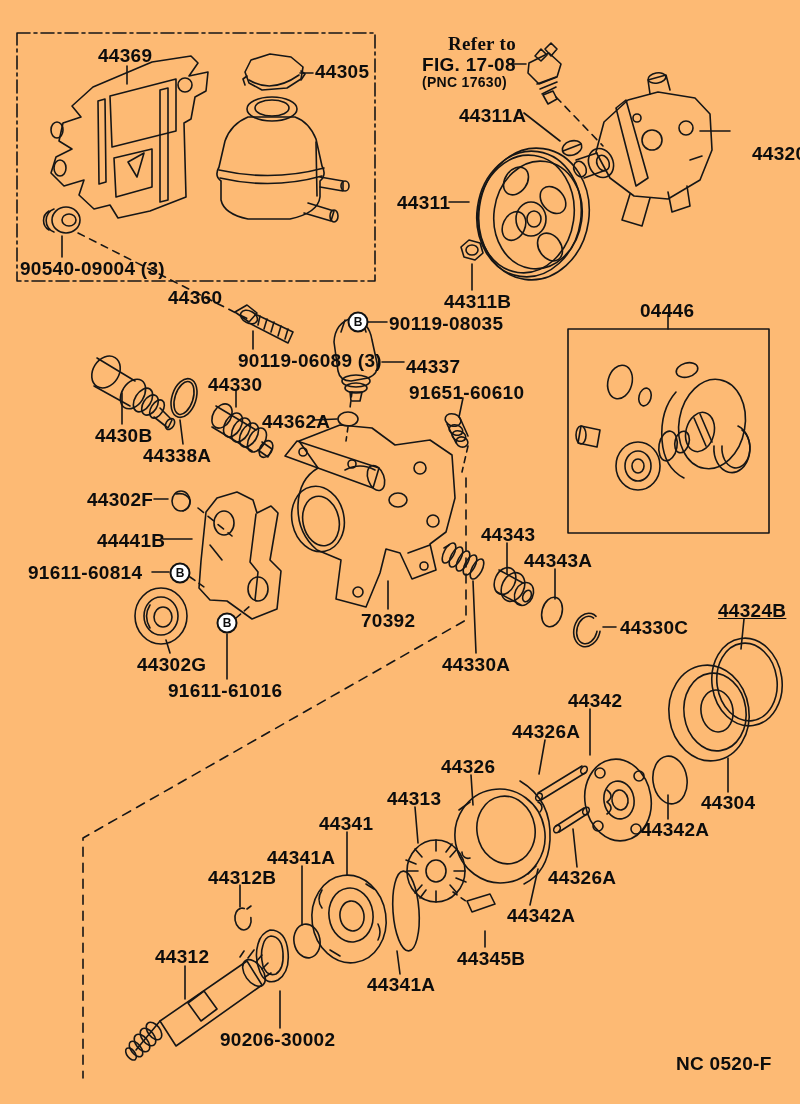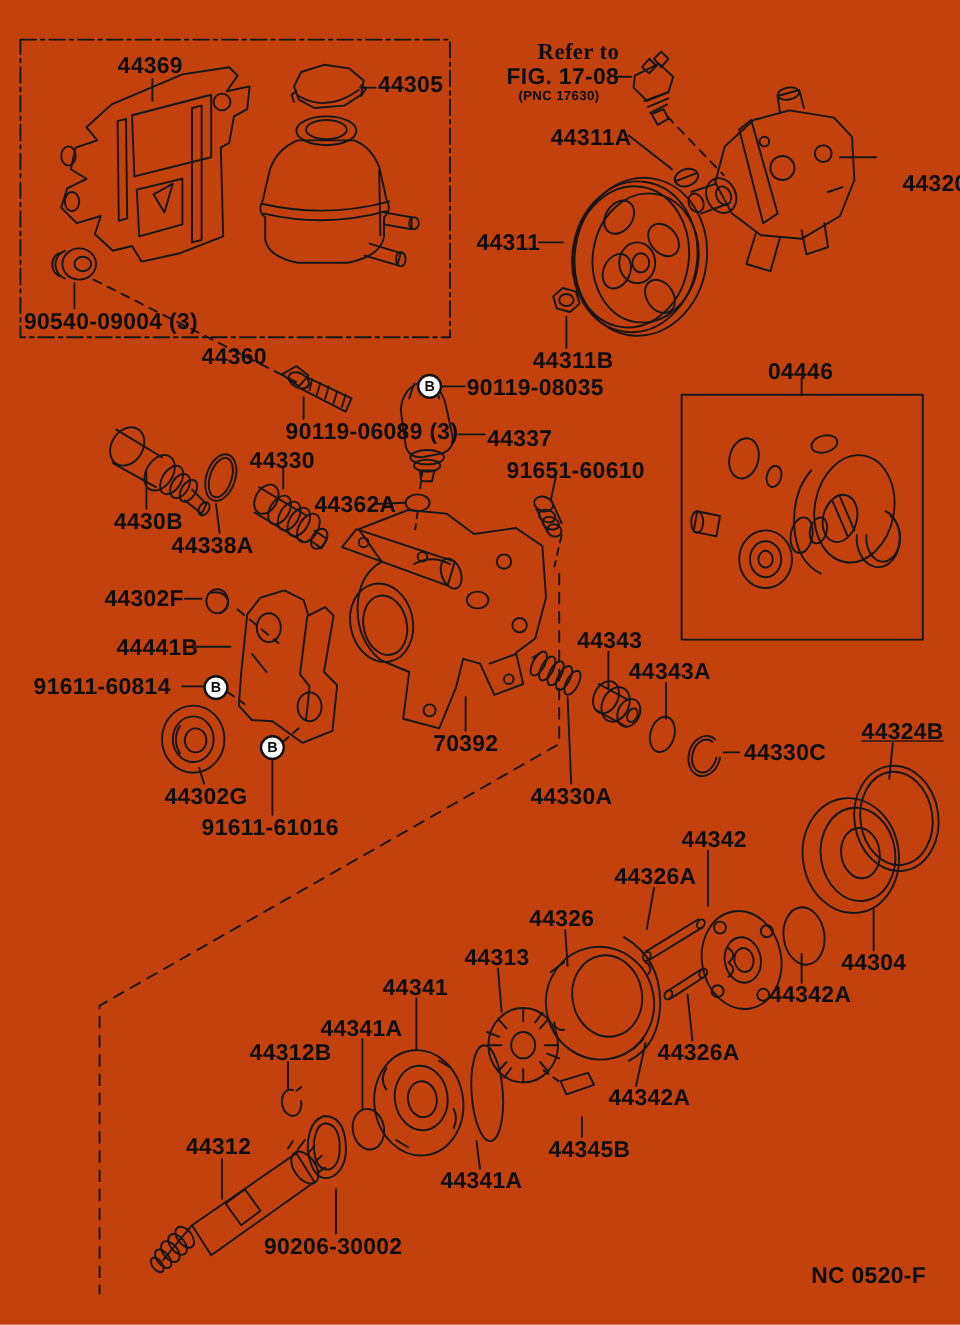--- a/index.html
+++ b/index.html
@@ -1,18 +1,18 @@
 <!DOCTYPE html>
 <html><head>
 <meta charset="utf-8">
 <style>
   html,body{margin:0;padding:0;background:#e8e8e8;}
   .stage{
     position:relative;width:800px;height:1104px;margin:0 auto;
-    background:#c2410c;overflow:hidden;
+    background:#fdba74;overflow:hidden;
     font-family:"Liberation Sans",sans-serif;
   }
   svg.lineart{position:absolute;left:0;top:0;}
   svg.lineart path,svg.lineart ellipse,svg.lineart circle,svg.lineart rect,svg.lineart line,svg.lineart polyline{
     fill:none;stroke:#161616;stroke-width:1.6;stroke-linecap:round;stroke-linejoin:round;
   }
   .labels-layer{position:absolute;left:0;top:0;width:100%;height:100%;}
   .part-label{
     position:absolute;white-space:nowrap;color:#0d0d0d;
     font-weight:bold;font-size:19px;line-height:1.0;letter-spacing:0.3px;
@@ -386,30 +386,30 @@
 
 </svg>
 
 <div class="labels-layer" id="labels">
       <span class="part-label" style="left: 98px; top: 46px;">44369</span>
       <span class="part-label" style="left: 315px; top: 62px;">44305</span>
       <span class="part-label" style="left: 20px; top: 259px;">90540-09004 (3)</span>
       <span class="part-label" style="left: 168px; top: 288px;">44360</span>
       <span class="part-label" style="left: 448px; top: 34px; font-family: Liberation Serif, serif;">Refer to</span>
       <span class="part-label" style="left: 422px; top: 55px;">FIG. 17-08</span>
-      <span class="part-label" style="left: 422px; top: 75px; font-size: 11px; margin-left: 10px;">(PNC 17630)</span>
+      <span class="part-label" style="left: 422px; top: 75px; font-size: 14px;">(PNC 17630)</span>
       <span class="part-label" style="left: 459px; top: 106px;">44311A</span>
       <span class="part-label" style="left: 752px; top: 120px; margin-top: 24px;">44320</span>
       <span class="part-label" style="left: 397px; top: 193px;">44311</span>
       <span class="part-label" style="left: 444px; top: 292px;">44311B</span>
       <span class="part-label" style="left: 389px; top: 314px;">90119-08035</span>
       <span class="part-label" style="left: 640px; top: 301px;">04446</span>
       <span class="part-label" style="left: 190px; top: 351px; margin-left: 48px;">90119-06089 (3)</span>
       <span class="part-label" style="left: 406px; top: 357px;">44337</span>
-      <span class="part-label" style="left: 422px; top: 383px; text-align: right;">91651-60610</span>
+      <span class="part-label" style="left: 409px; top: 383px; text-align: right;">91651-60610</span>
       <span class="part-label" style="left: 208px; top: 375px;">44330</span>
       <span class="part-label" style="left: 95px; top: 426px;">4430B</span>
       <span class="part-label" style="left: 143px; top: 446px;">44338A</span>
       <span class="part-label" style="left: 262px; top: 412px;">44362A</span>
       <span class="part-label" style="left: 87px; top: 490px;">44302F</span>
       <span class="part-label" style="left: 97px; top: 531px;">44441B</span>
       <span class="part-label" style="left: 28px; top: 563px;">91611-60814</span>
       <span class="part-label" style="left: 137px; top: 655px;">44302G</span>
       <span class="part-label" style="left: 168px; top: 681px;">91611-61016</span>
       <span class="part-label" style="left: 361px; top: 611px;">70392</span>

